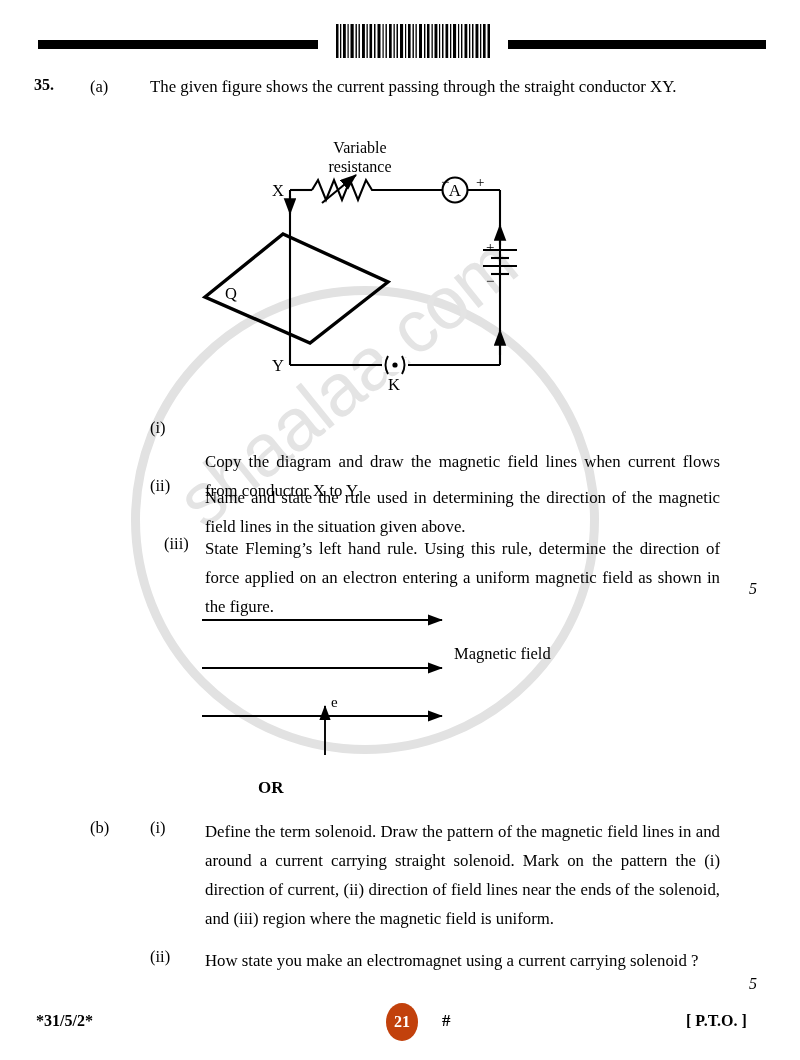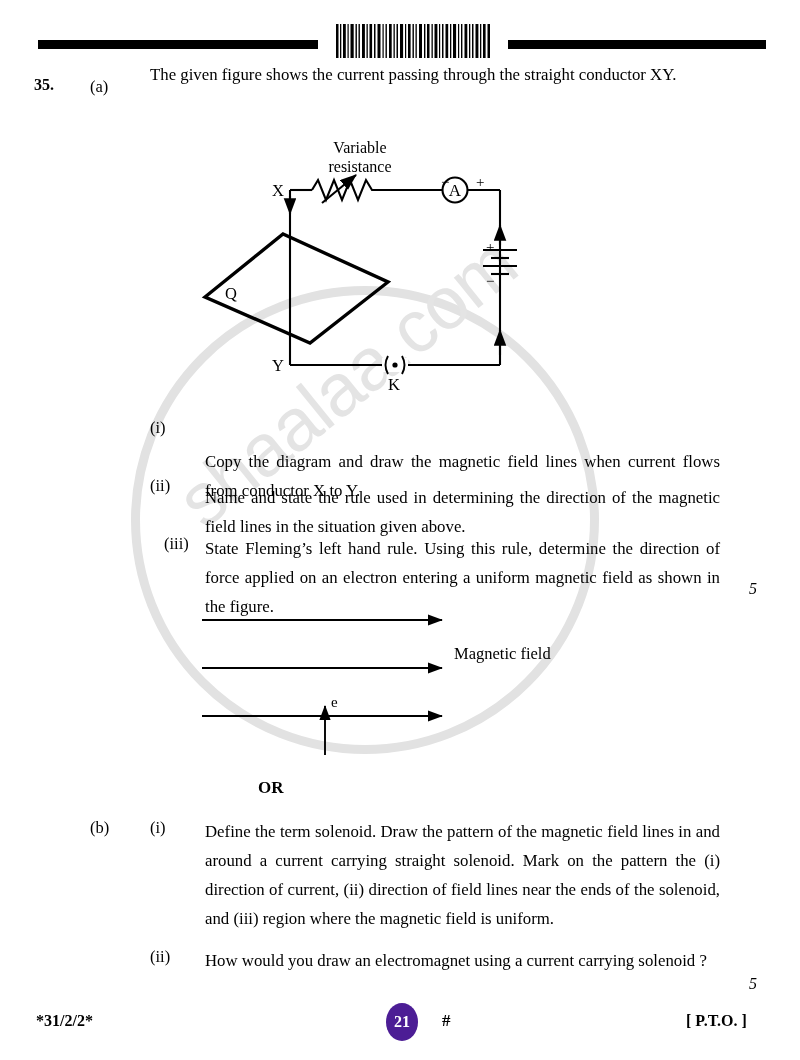--- a/index.html
+++ b/index.html
@@ -130,21 +130,21 @@
   .footer-code {
     position: absolute;
     left: 36px; top: 1012px;
     font-size: 16px;
     font-weight: bold;
   }
   .page-oval {
     position: absolute;
     left: 386px; top: 1003px;
     width: 32px; height: 38px;
-    background: #4c1d95;
+    background: #c2410c;
     border-radius: 50%;
     color: #fff;
     font-size: 16px;
     font-weight: bold;
     display: flex;
     align-items: center;
     justify-content: center;
   }
   .hash {
     position: absolute;
@@ -214,21 +214,21 @@
         <rect x="136" y="0" width="1.5" height="34"></rect>
         <rect x="139.5" y="0" width="2.9" height="34"></rect>
         <rect x="144" y="0" width="1.3" height="34"></rect>
         <rect x="147" y="0" width="2.6" height="34"></rect>
         <rect x="151.5" y="0" width="2.5" height="34"></rect>
       </g>
     </svg>
 
     <div class="qnum">35.</div>
     <div class="marker" style="left:90px; top:77px;">(a)</div>
-    <div class="para" style="left:150px; top:60px; width:570px;">The given figure shows the current passing through the straight conductor XY.</div>
+    <div class="para" style="left:150px; top:72px; width:570px;">The given figure shows the current passing through the straight conductor XY.</div>
 
     <div class="fig-cap" style="left:300px; top:138px; width:120px;">
       <div>Variable</div>
       <div>resistance</div>
     </div>
 
     <svg class="fig" style="left:190px; top:170px; width:340px; height:215px;" viewBox="0 0 340 215">
       <defs>
         <marker id="arrHead" markerWidth="9" markerHeight="9" refX="7.5" refY="3" orient="auto" markerUnits="strokeWidth">
           <path d="M0,0 L8,3 L0,6 z" fill="#000"></path>
@@ -320,22 +320,22 @@
     <div class="sym" style="left:454px; top:644px;">Magnetic field</div>
     <div class="sym-small" style="left:331px; top:694px;">e</div>
 
     <div class="or-label">OR</div>
 
     <div class="marker" style="left:90px; top:818px;">(b)</div>
     <div class="marker" style="left:150px; top:818px;">(i)</div>
     <div class="para" style="left:205px; top:817px; width:515px;">Define the term solenoid. Draw the pattern of the magnetic field lines in and around a current carrying straight solenoid. Mark on the pattern the (i) direction of current, (ii) direction of field lines near the ends of the solenoid, and (iii) region where the magnetic field is uniform.</div>
 
     <div class="marker" style="left:150px; top:947px;">(ii)</div>
-    <div class="para" style="left:205px; top:946px; width:515px;">How would you draw an electromagnet using a current carrying solenoid ?</div>
+    <div class="para" style="left:205px; top:946px; width:515px;">How state you make an electromagnet using a current carrying solenoid ?</div>
     <div class="marks" style="left:749px; top:975px;">5</div>
 
-    <div class="footer-code">*31/2/2*</div>
+    <div class="footer-code">*31/5/2*</div>
     <div class="page-oval">21</div>
     <div class="hash">#</div>
     <div class="pto">[ P.T.O. ]</div>
 
   </div>
 </div>
 
 </body></html>

